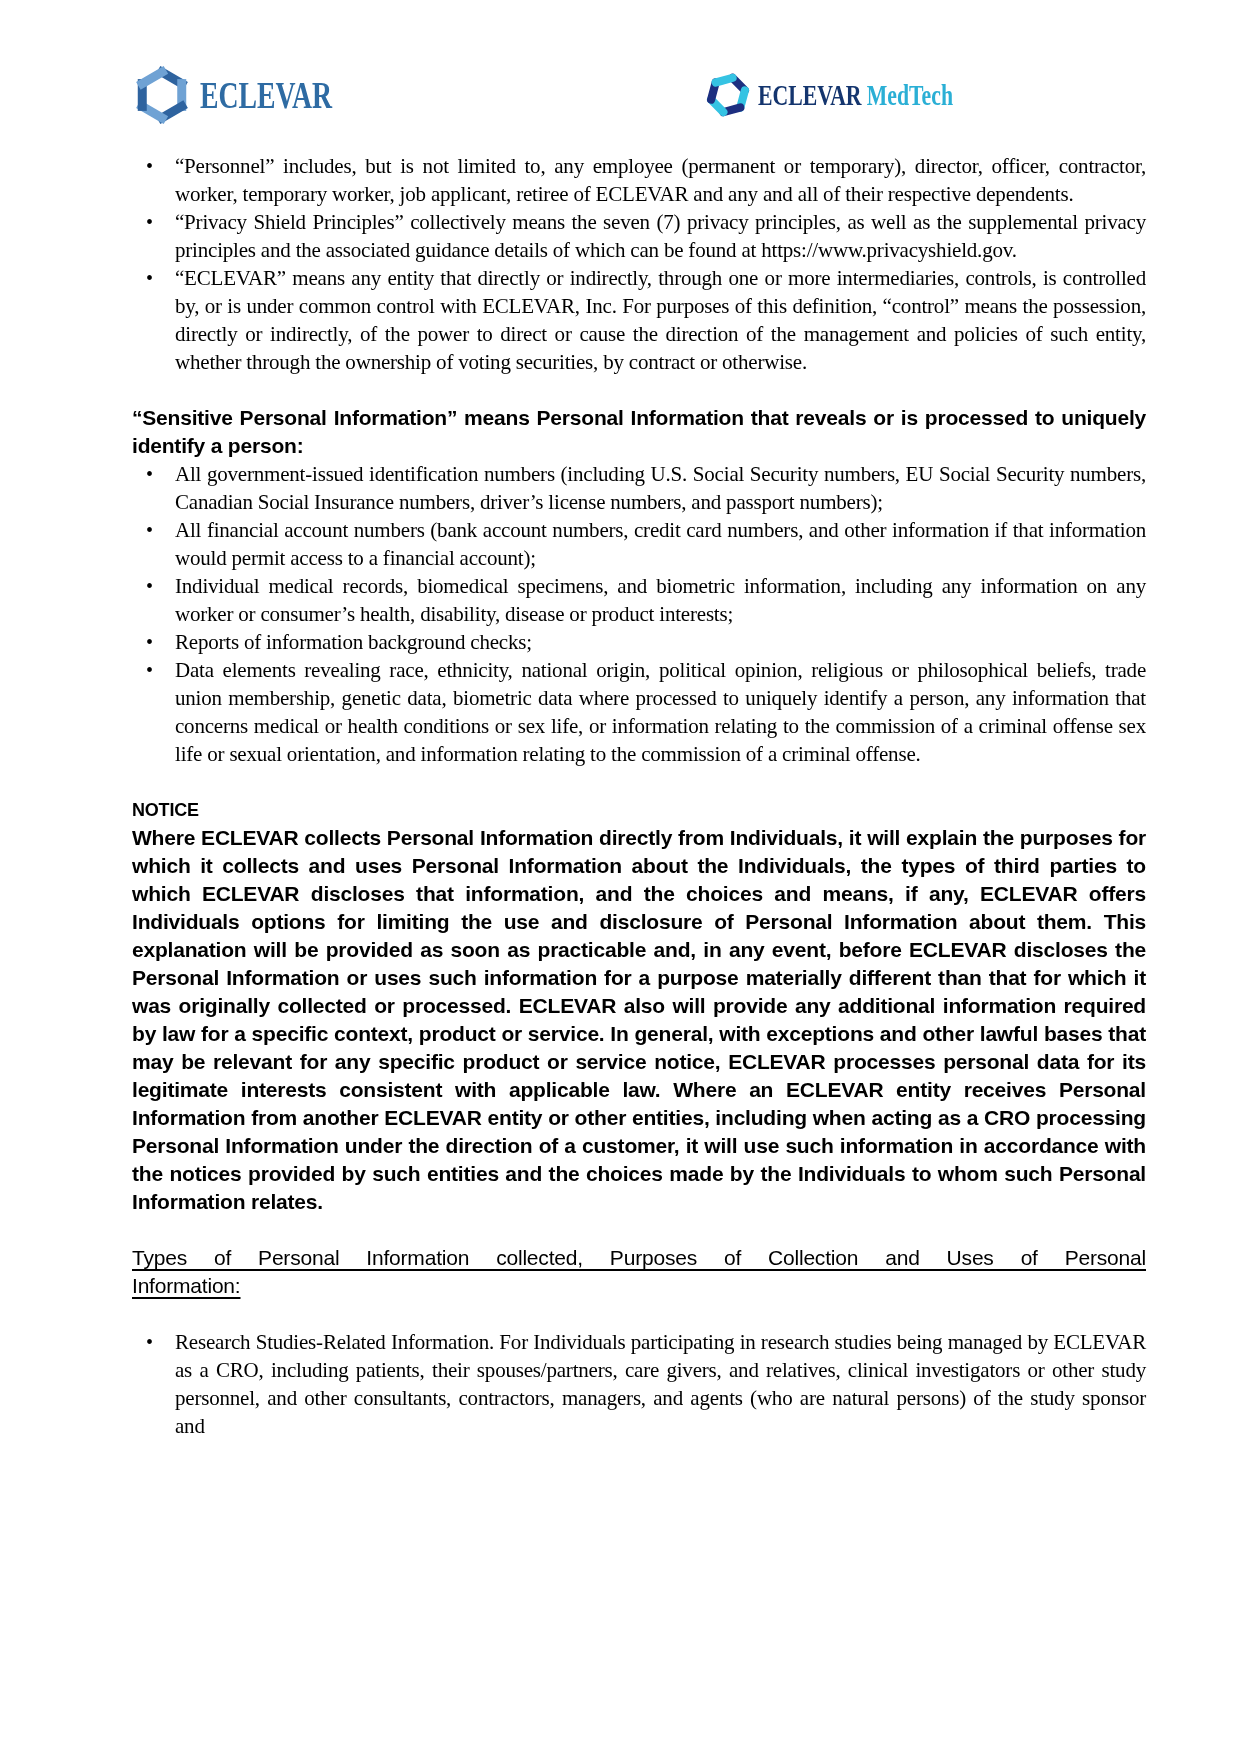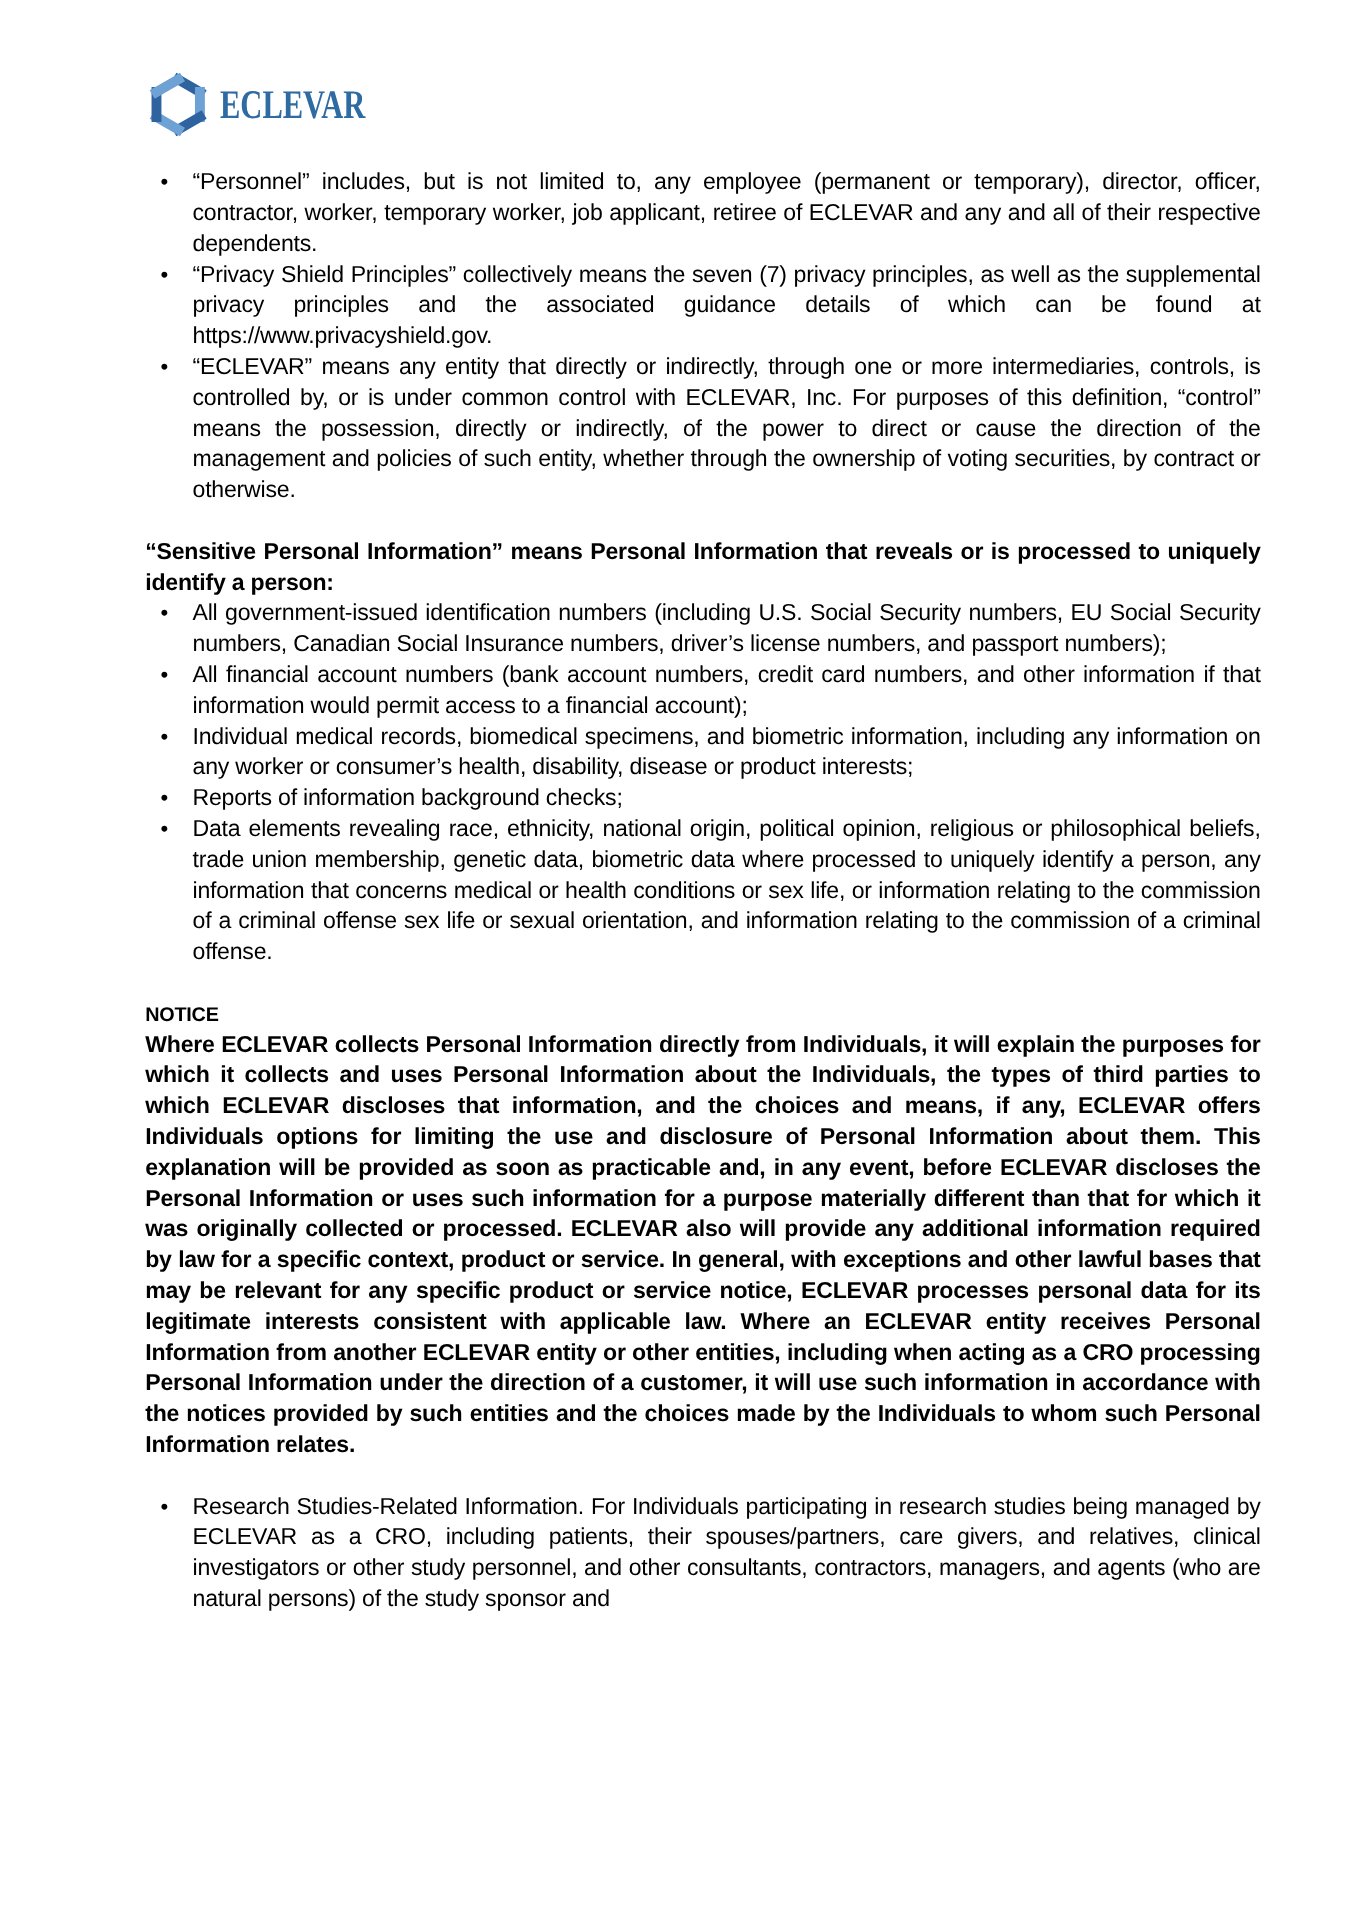--- a/index.html
+++ b/index.html
@@ -39,21 +39,21 @@
   .logo-right .logo-text-wrap { font-size:29px; margin-left:6px; }
   .lr-primary { color:#14356e; }
   .lr-secondary { color:#2aafd5; margin-left:7px; }
   
   .doc {
     font-size:21px;
     line-height:28px;
     letter-spacing:-0.2px;
   }
   .para { margin:0; text-align:justify;font-weight:bold; }
-  .bullets { list-style:none; margin:0; padding:0; }
+  .bullets { list-style:none; margin:0; padding:0;font-family:Liberation Serif, serif; }
   .bullet-item {
     position:relative;
     padding-left:43px;
     text-align:justify;
   }
   .bullet-item::before {
     content:"\2022";
     position:absolute;
     left:14px; top:0;
     font-size:20px;
@@ -100,20 +100,35 @@
           <path d="M50,88 L17.1,69" stroke="#6fa2d4"></path>
           <path d="M17.1,69 L17.1,31" stroke="#2e639f"></path>
           <path d="M17.1,31 L50,12" stroke="#6fa2d4"></path>
         </g>
       </svg>
       <span class="logo-text-wrap">
         <span>ECLEVAR</span>
       </span>
     </div>
 
+    <div class="logo logo-right">
+      <svg viewBox="0 0 100 100" aria-hidden="true">
+        <g stroke-width="17" stroke-linecap="round" fill="none" transform="rotate(15 50 50)">
+          <path d="M50,13 L81.5,31.5" stroke="#1d2f80"></path>
+          <path d="M81.5,31.5 L81.5,68.5" stroke="#35c3e3"></path>
+          <path d="M81.5,68.5 L50,87" stroke="#1d2f80"></path>
+          <path d="M50,87 L18.5,68.5" stroke="#35c3e3"></path>
+          <path d="M18.5,68.5 L18.5,31.5" stroke="#1d2f80"></path>
+          <path d="M18.5,31.5 L50,13" stroke="#35c3e3"></path>
+        </g>
+      </svg>
+      <span class="logo-text-wrap">
+        <span class="lr-primary">ECLEVAR</span><span class="lr-secondary">MedTech</span>
+      </span>
+    </div>
   </header>
 
   <main class="doc">
 
     <ul class="bullets">
 
         <li class="bullet-item"><span>“Personnel” includes, but is not limited to, any employee (permanent or temporary), director, officer, contractor, worker, temporary worker, job applicant, retiree of ECLEVAR and any and all of their respective dependents.</span></li>
 
         <li class="bullet-item"><span>“Privacy Shield Principles” collectively means the seven (7) privacy principles, as well as the supplemental privacy principles and the associated guidance details of which can be found at https://www.privacyshield.gov.</span></li>
 
@@ -131,20 +146,24 @@
         <li class="bullet-item"><span>Individual medical records, biomedical specimens, and biometric information, including any information on any worker or consumer’s health, disability, disease or product interests;</span></li>
 
         <li class="bullet-item"><span>Reports of information background checks;</span></li>
 
         <li class="bullet-item"><span>Data elements revealing race, ethnicity, national origin, political opinion, religious or philosophical beliefs, trade union membership, genetic data, biometric data where processed to uniquely identify a person, any information that concerns medical or health conditions or sex life, or information relating to the commission of a criminal offense sex life or sexual orientation, and information relating to the commission of a criminal offense.</span></li>
       </ul>
 
     <h2 class="notice-heading">NOTICE</h2>
     <p class="para">Where ECLEVAR collects Personal Information directly from Individuals, it will explain the purposes for which it collects and uses Personal Information about the Individuals, the types of third parties to which ECLEVAR discloses that information, and the choices and means, if any, ECLEVAR offers Individuals options for limiting the use and disclosure of Personal Information about them. This explanation will be provided as soon as practicable and, in any event, before ECLEVAR discloses the Personal Information or uses such information for a purpose materially different than that for which it was originally collected or processed. ECLEVAR also will provide any additional information required by law for a specific context, product or service.  In general, with exceptions and other lawful bases that may be relevant for any specific product or service notice, ECLEVAR processes personal data for its legitimate interests consistent with applicable law. Where an ECLEVAR entity receives Personal Information from another ECLEVAR entity or other entities, including when acting as a CRO processing Personal Information under the direction of a customer, it will use such information in accordance with the notices provided by such entities and the choices made by the Individuals to whom such Personal Information relates.</p>
 
+    <h3 class="types-heading">
+      <span class="types-line1">Types of Personal Information collected, Purposes of Collection and Uses of Personal</span>
+      <span class="types-line2">Information:</span>
+    </h3>
 
     <ul class="bullets gap-top">
 
         <li class="bullet-item"><span>Research Studies-Related Information. For Individuals participating in research studies being managed by ECLEVAR as a CRO, including patients, their spouses/partners, care givers, and relatives, clinical investigators or other study personnel, and other consultants, contractors, managers, and agents (who are natural persons) of the study sponsor and</span></li>
       </ul>
 
   </main>
 </div>
 
 </body></html>

